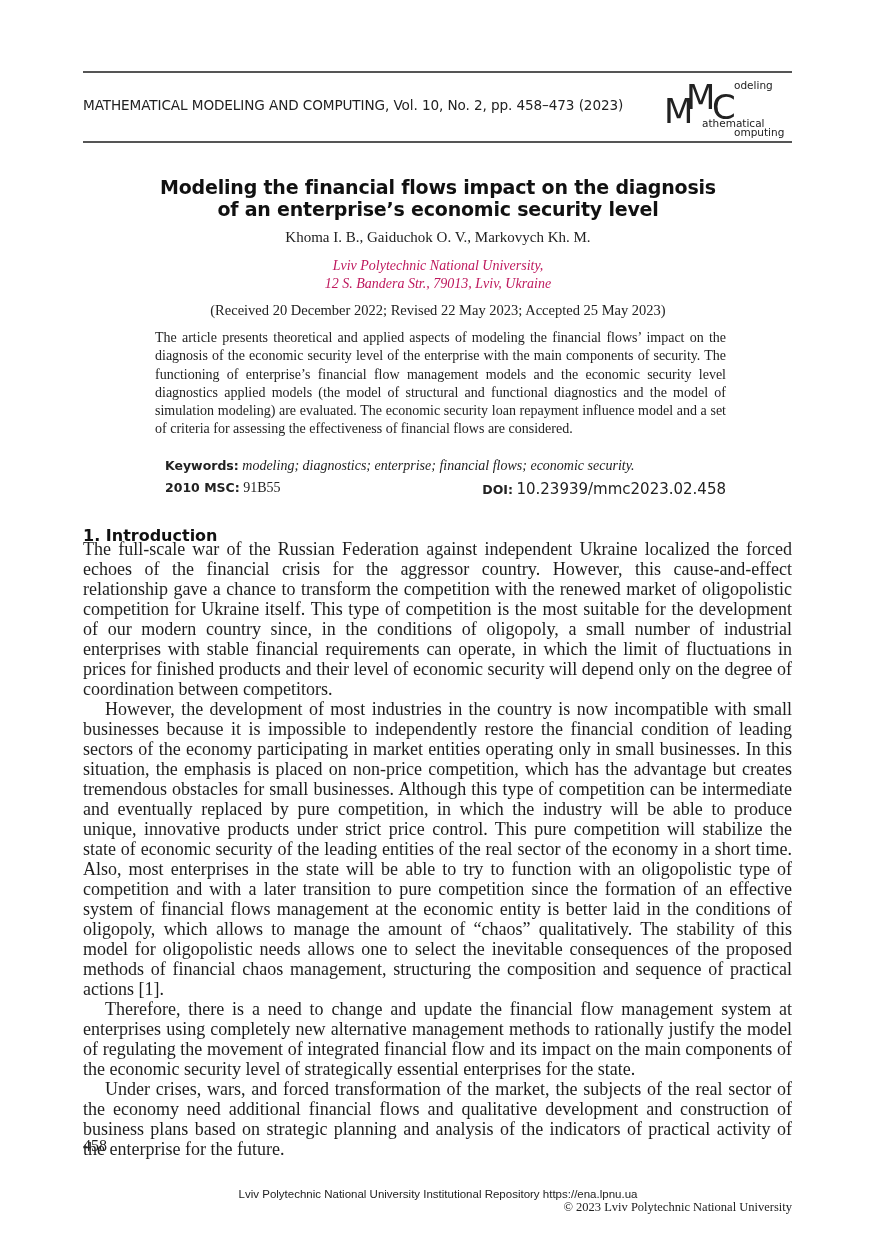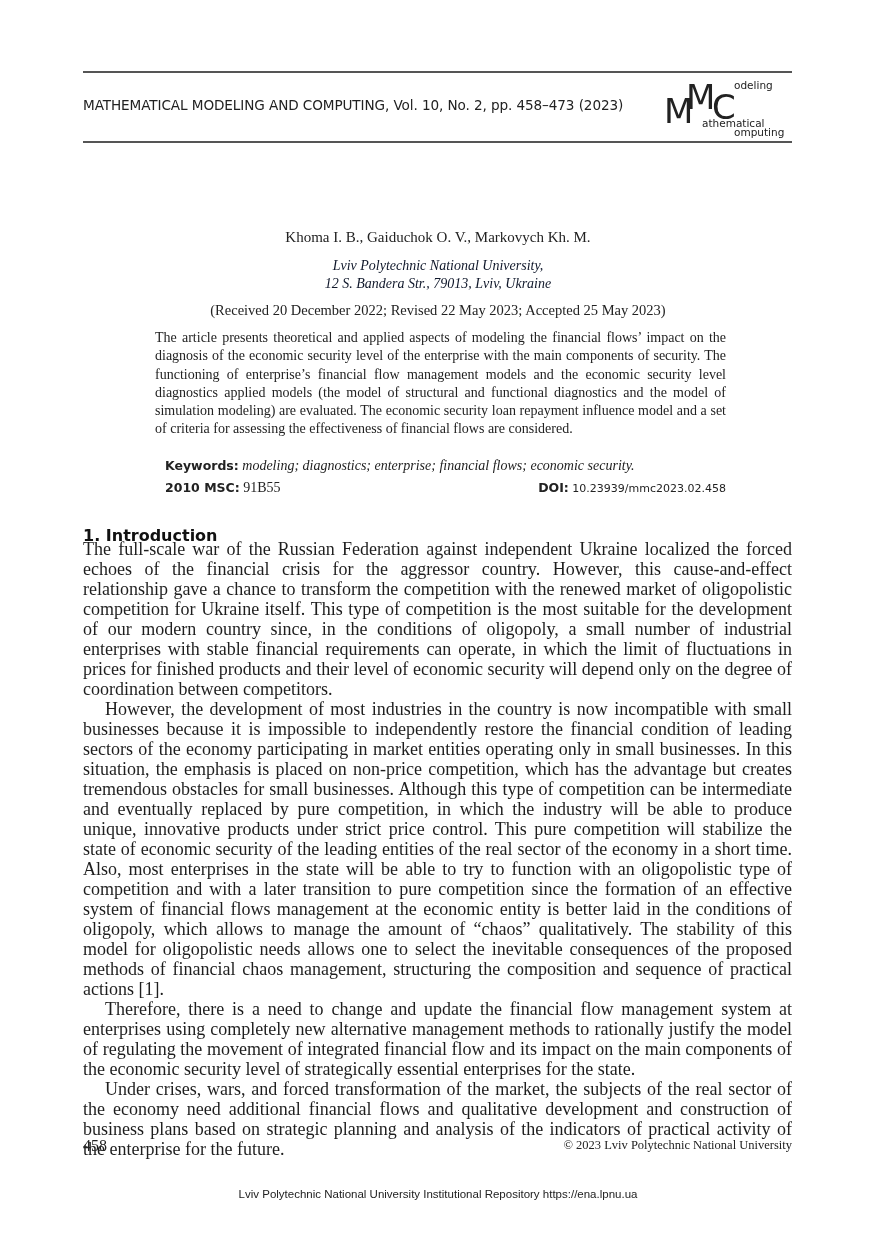--- a/index.html
+++ b/index.html
@@ -22,63 +22,67 @@
 
   .title {
     position: absolute; left: 100px; width: 676px; top: 163px;
     text-align: center; font-family: "DejaVu Sans", sans-serif; font-size: 19px; line-height: 22px;
     color: #111; letter-spacing: -0.2px; font-weight: normal;
   }
   .title .t { display: block; font-weight: 600; }
   .authors { position: absolute; left: 0; width: 876px; top: 229px; text-align: center;
     font-family: "Liberation Serif", serif; font-size: 15px; color: #222; }
   .affil { position: absolute; left: 0; width: 876px; top: 257px; text-align: center;
-    font-family: "Liberation Serif", serif; font-style: italic; font-size: 14px; line-height: 18px; color: #0f172a; }
+    font-family: "Liberation Serif", serif; font-style: italic; font-size: 14px; line-height: 18px; color: #be185d; }
   .affil span { display: block; }
   .dates { position: absolute; left: 0; width: 876px; top: 302px; text-align: center;
     font-family: "Liberation Serif", serif; font-size: 14.5px; color: #222; }
 
   .abstract { position: absolute; left: 155px; width: 571px; top: 329px;
     font-family: "Liberation Serif", serif; font-size: 14px; line-height: 18.3px; color: #222;
     text-align: justify; }
   .kw { position: absolute; left: 165px; width: 561px; top: 458px; font-family: "Liberation Serif", serif; font-size: 14px; color: #222; }
   .kw .lbl, .meta .lbl { font-family: "DejaVu Sans", sans-serif; font-weight: bold; font-size: 12.5px; }
   .kw .val { font-style: italic; }
   .meta { position: absolute; left: 165px; width: 561px; top: 480px; font-family: "Liberation Serif", serif; font-size: 14px; color: #222;
     display: flex; justify-content: space-between; }
-  .meta .doi-val { font-family: "DejaVu Sans", sans-serif; font-size: 11px; }
+  .meta .doi-val { font-family: "DejaVu Sans", sans-serif; font-size: 15px; }
 
   .section-heading { position: absolute; left: 83px; top: 513px; font-family: "DejaVu Sans", sans-serif; font-size: 16px; font-weight: 600; color: #111; }
   .body-text { position: absolute; left: 83px; width: 709px; top: 539px;
     font-family: "Liberation Serif", serif; font-size: 18px; line-height: 20px; color: #1e1e1e; text-align: justify; }
   .body-text p { margin: 0; }
   .body-text p.indent { text-indent: 22px; }
 
   .footer-page { position: absolute; left: 83px; top: 1137px; font-family: "Liberation Serif", serif; font-size: 16px; color: #222; }
-  .footer-copy { position: absolute; right: 84px; top: 1138px; font-family: "Liberation Serif", serif; font-size: 12.5px; color: #222; }
+  .footer-copy { position: absolute; right: 84px; top: 1200px; font-family: "Liberation Serif", serif; font-size: 12.5px; color: #222; }
   .repo { position: absolute; left: 0; width: 876px; top: 1188px; text-align: center; font-family: "Liberation Sans", sans-serif; font-size: 11.5px; color: #222; }
 </style>
 </head>
 <body>
 
 <div class="page">
 
   <div class="rule" style="top:71px;"></div>
   <div class="journal-line">MATHEMATICAL MODELING AND COMPUTING,  Vol. 10, No. 2, pp. 458–473 (2023)</div>
 
   <div class="logo">
     <span class="bigM1">M</span>
     <span class="bigM2">M</span>
     <span class="bigC">C</span>
     <span class="small s1">odeling</span>
     <span class="small s2">omputing</span>
     <span class="small s3">athematical</span>
   </div>
   <div class="rule" style="top:141px;"></div>
 
+  <h1 class="title">
+    <span class="t">Modeling the financial flows impact on the diagnosis</span>
+    <span class="t">of an enterprise’s economic security level</span>
+  </h1>
 
   <div class="authors">Khoma I. B., Gaiduchok O. V., Markovych Kh. M.</div>
 
   <div class="affil">
     <span>Lviv Polytechnic National University,</span>
     <span>12 S. Bandera Str., 79013, Lviv, Ukraine</span>
   </div>
 
   <div class="dates">(Received 20 December 2022; Revised 22 May 2023; Accepted 25 May 2023)</div>
 

